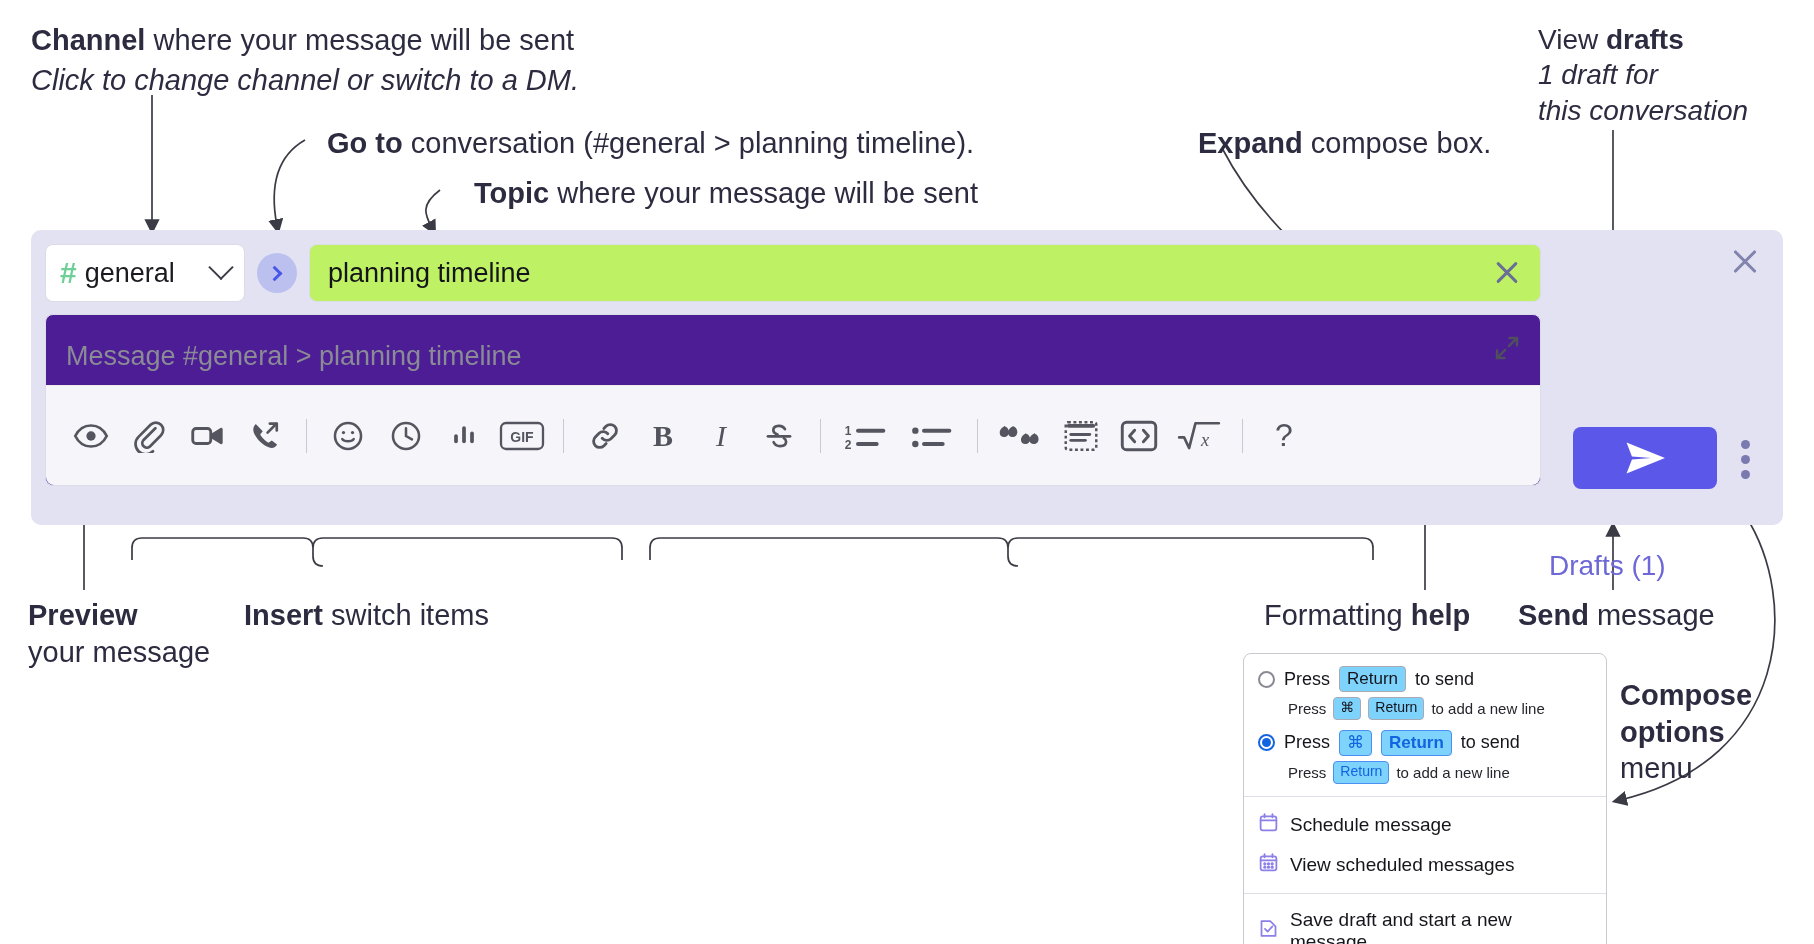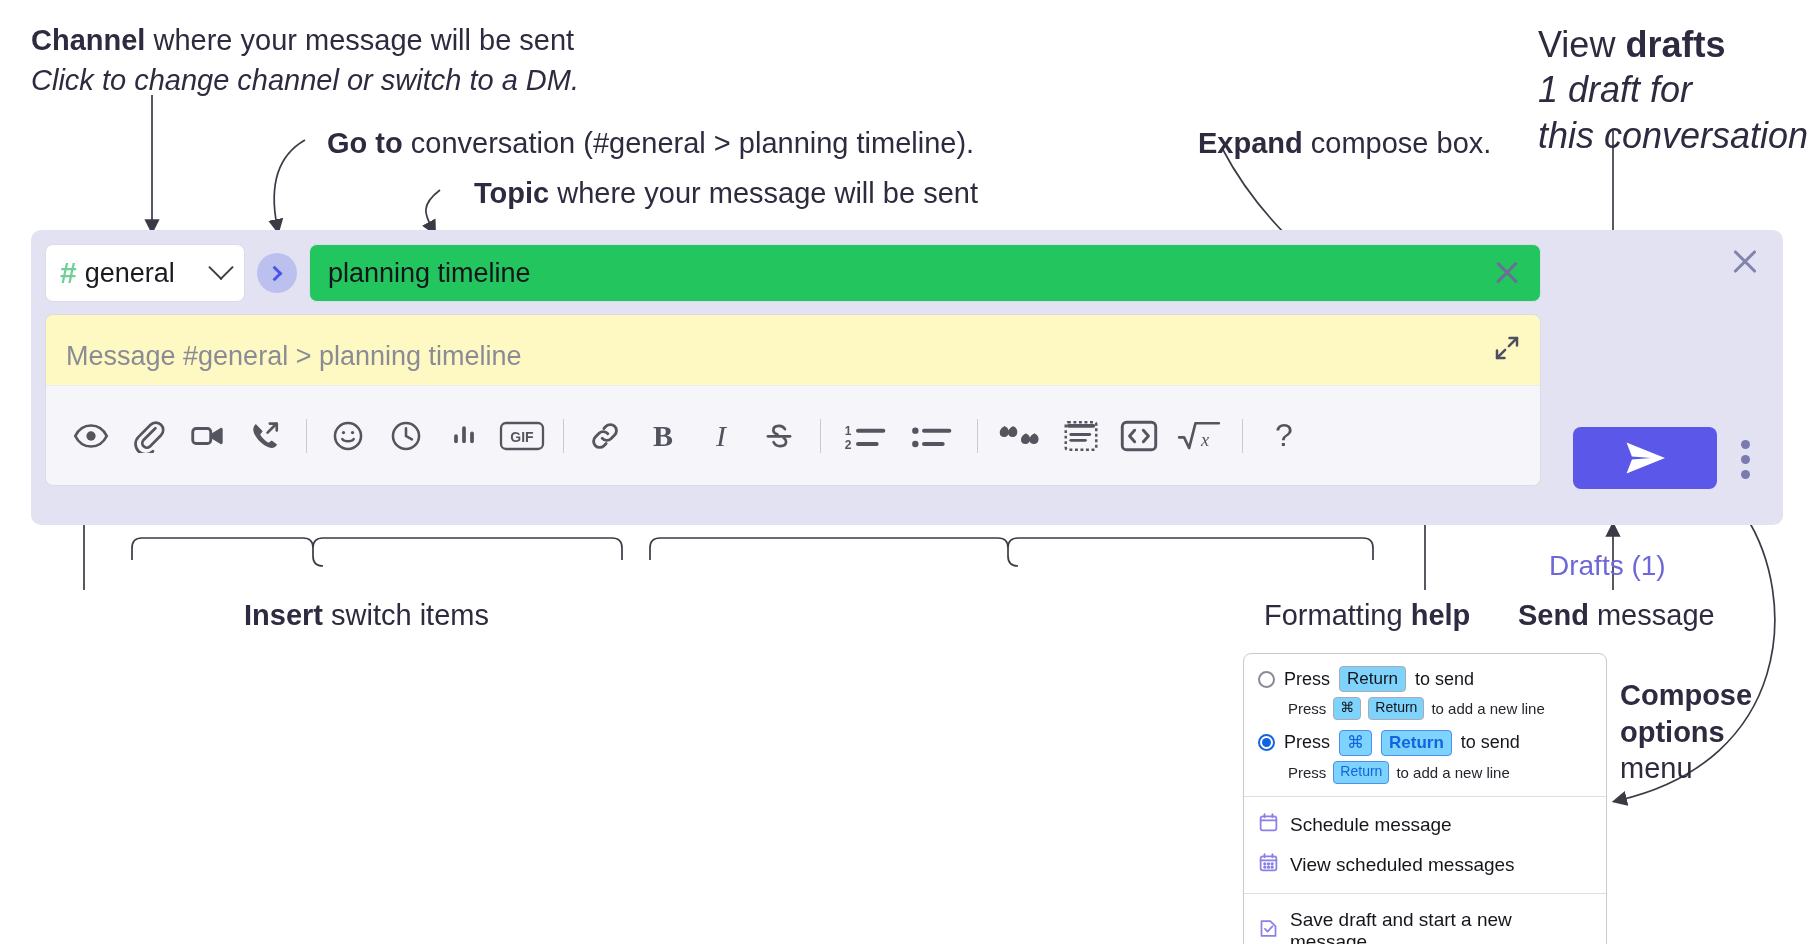--- a/index.html
+++ b/index.html
@@ -60,21 +60,21 @@
   .goto-btn span {
     display: block;
     width: 11px; height: 11px;
     border-right: 3px solid #4756e8;
     border-top: 3px solid #4756e8;
     transform: rotate(45deg) translate(-2px,2px);
   }
   .topic-field {
     flex: 1;
     height: 58px;
-    background: #22c55e;
+    background: #bef264;
     border: 1px solid #dcdce8;
     border-radius: 8px;
     display: flex; align-items: center;
     padding: 0 16px 0 18px;
   }
   .topic-text { font-size: 27px; color: #14141a; }
   .topic-clear {
     margin-left: auto;
     width: 34px; height: 34px;
     position: relative;
@@ -82,21 +82,21 @@
   .topic-clear::before, .topic-clear::after {
     content: ""; position: absolute;
     left: 3px; top: 15px; width: 28px; height: 3px;
     background: #6b6f96; border-radius: 2px;
   }
   .topic-clear::before { transform: rotate(45deg); }
   .topic-clear::after  { transform: rotate(-45deg); }
 
   .msg-box {
     margin-top: 10px;
-    background: #fef9c3;
+    background: #4c1d95;
     border: 1px solid #dcdce8;
     border-radius: 8px;
     height: 172px;
     position: relative;
   }
   .msg-placeholder {
     position: absolute; left: 20px; top: 26px;
     font-size: 27px; color: #8b8b96;
   }
   .expand-btn {
@@ -228,26 +228,30 @@
   </div>
 
   <div class="ann" style="left:474px; top:175px; font-size:29px;">
     <b>Topic</b><span> where your message will be sent</span>
   </div>
 
   <div class="ann" style="left:1198px; top:125px; font-size:29px;">
     <b>Expand</b><span> compose box.</span>
   </div>
 
-  <div class="ann" style="left:1538px; top:22px; font-size:36px;">
+  <div class="ann" style="left:1538px; top:22px; font-size:28px;">
     <div><span>View </span><b>drafts</b></div>
     <div class="it">1 draft for</div>
     <div class="it">this conversation</div>
   </div>
 
+  <div class="ann" style="left:28px; top:597px; font-size:29px;">
+    <div><b>Preview</b></div>
+    <div>your message</div>
+  </div>
 
   <div class="ann" style="left:244px; top:597px; font-size:29px;">
     <b>Insert</b><span> switch items</span>
   </div>
 
 
   <div class="ann" style="left:1264px; top:597px; font-size:29px;">
     <span>Formatting </span><b>help</b>
   </div>
 

